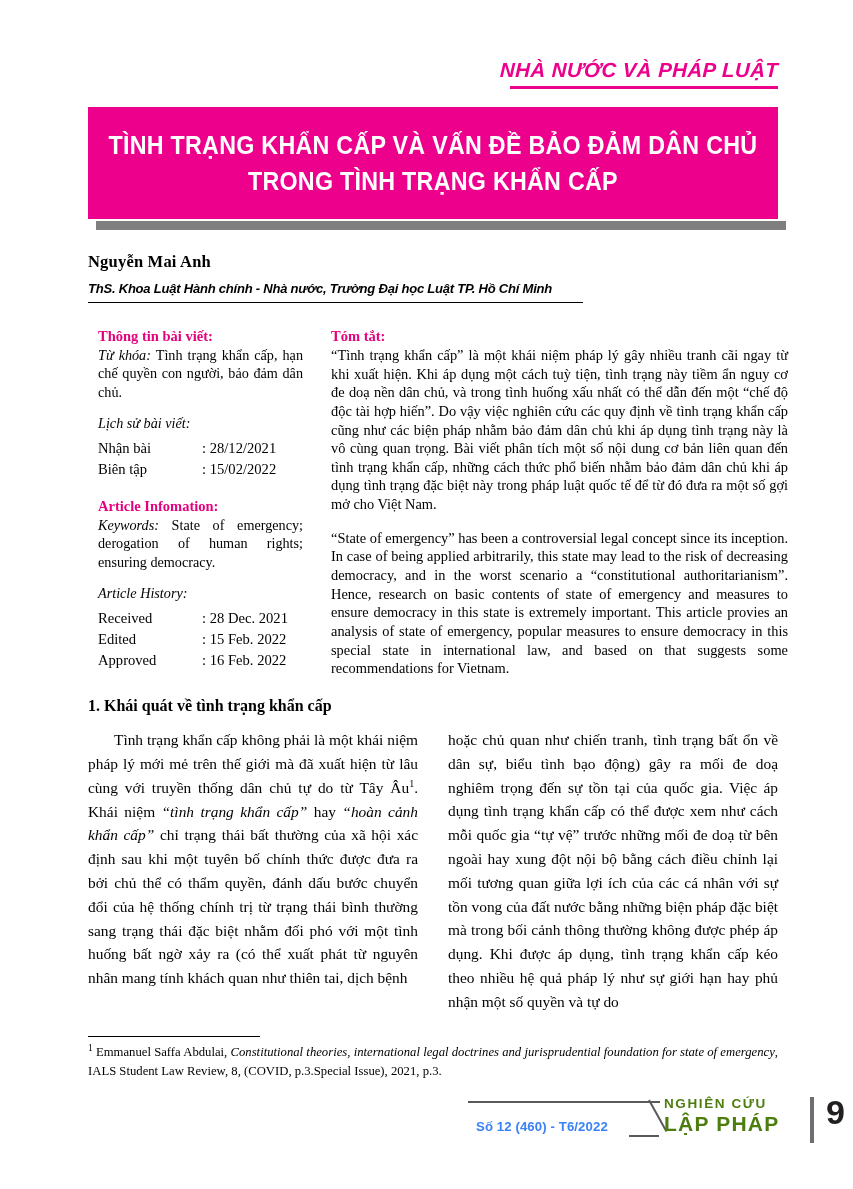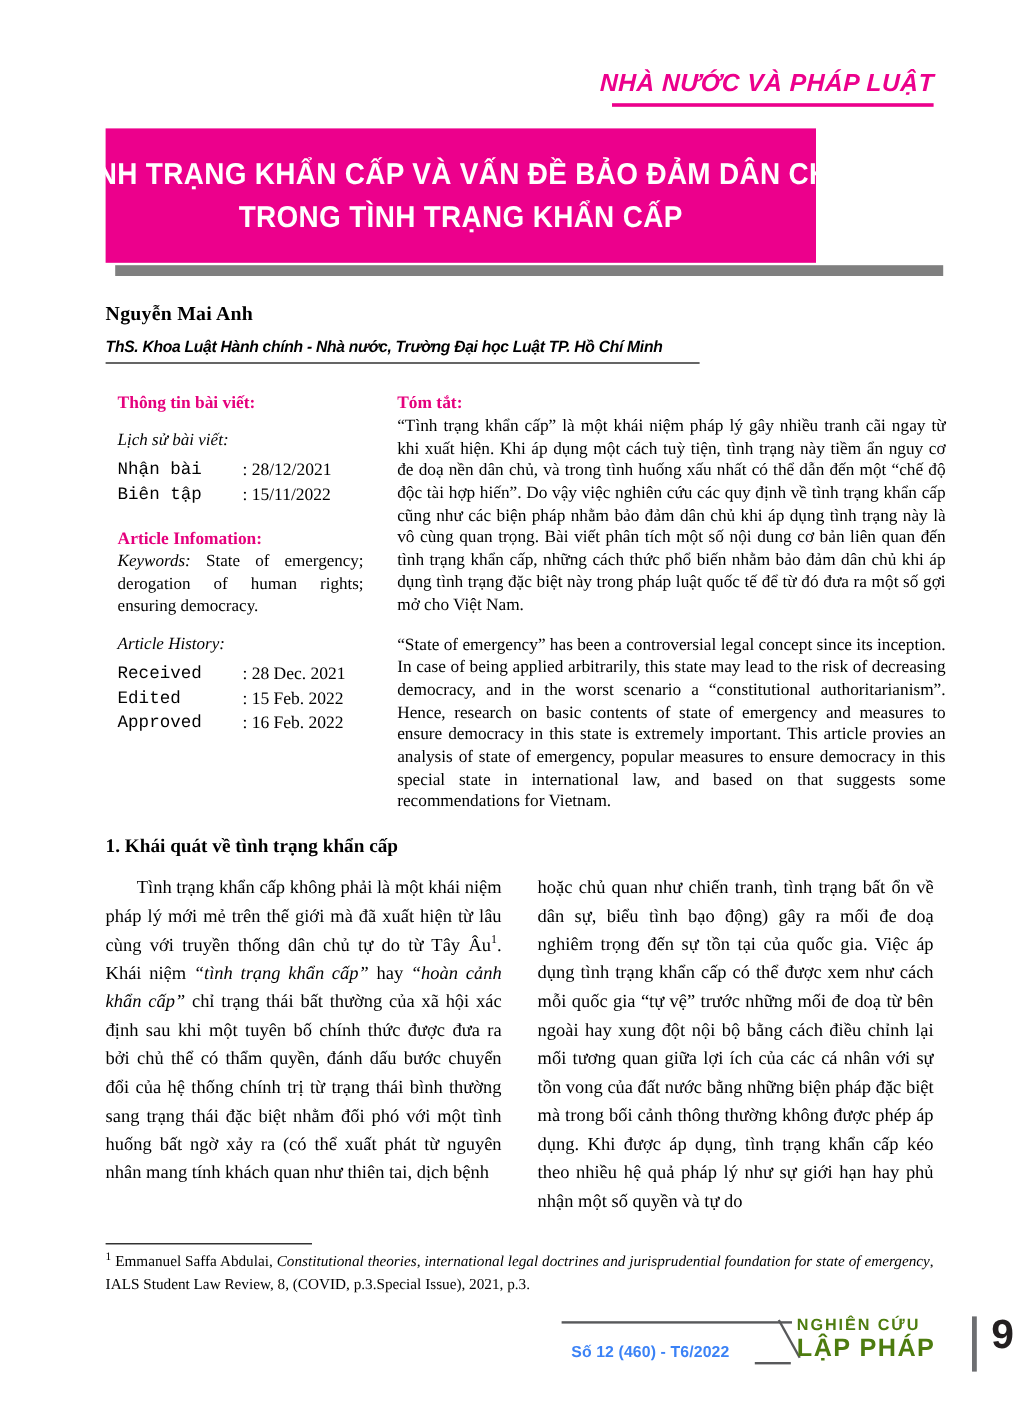--- a/index.html
+++ b/index.html
@@ -45,21 +45,21 @@
     background: #ec008c;
     width: 268px;
     margin-left: auto;
   }
 
   
   .title-banner {
     position: absolute;
     left: 88px;
     top: 107px;
-    width: 592px;
+    width: 690px;
     height: 112px;
     background: #ec008c;
     box-sizing: border-box;
     display: flex;
     flex-direction: column;
     align-items: center;
     justify-content: center;
   }
   .title-banner .tline {
     font-family: "Liberation Sans", sans-serif;
@@ -145,21 +145,21 @@
     margin-top: 14px;
     margin-bottom: 6px;
     font-family: "Liberation Serif", serif;
   }
   .hist-row {
     display: flex;
     font-size: 14.6px;
     line-height: 1.42;
     font-family: "Liberation Serif", serif;
   }
-  .hist-row .hl { width: 104px; flex: none; font-family: Liberation Mono, monospace; }
+  .hist-row .hl { width: 104px; flex: none; }
   .hist-row .hv { flex: 1; }
 
   .abstract-head {
     color: #e5007d;
     font-weight: bold;
     font-size: 14.5px;
     font-family: "Liberation Serif", serif;
     margin-bottom: 1px;
   }
   .abstract-body {
@@ -327,28 +327,32 @@
   <div class="author-block">
     <div class="author-name">Nguyễn Mai Anh</div>
     <div class="author-affil">ThS. Khoa Luật Hành chính - Nhà nước, Trường Đại học Luật TP. Hồ Chí Minh</div>
     <div class="affil-rule"></div>
   </div>
 
   <div class="meta">
 
     <div class="meta-left">
       <div class="meta-head">Thông tin bài viết:</div>
+      <div class="kw">
+        <i>Từ khóa:</i>
+        <span>Tình trạng khẩn cấp, hạn chế quyền con người, bảo đảm dân chủ.</span>
+      </div>
       <div class="hist-title">Lịch sử bài viết:</div>
       <div class="hist-row">
         <span class="hl">Nhận bài</span>
         <span class="hv">: 28/12/2021</span>
       </div>
       <div class="hist-row">
         <span class="hl">Biên tập</span>
-        <span class="hv">: 15/11/2022</span>
+        <span class="hv">: 15/02/2022</span>
       </div>
 
       <div class="meta-gap"></div>
 
       <div class="meta-head">Article Infomation:</div>
       <div class="kw">
         <i>Keywords:</i>
         <span>State of emergency; derogation of human rights; ensuring democracy.</span>
       </div>
       <div class="hist-title">Article History:</div>

